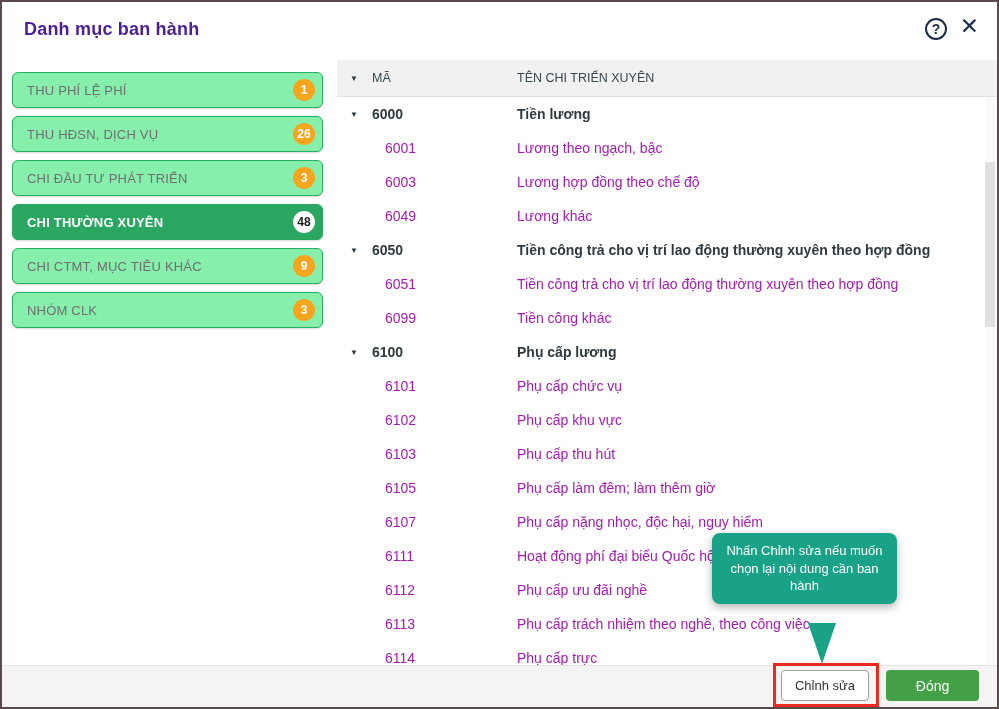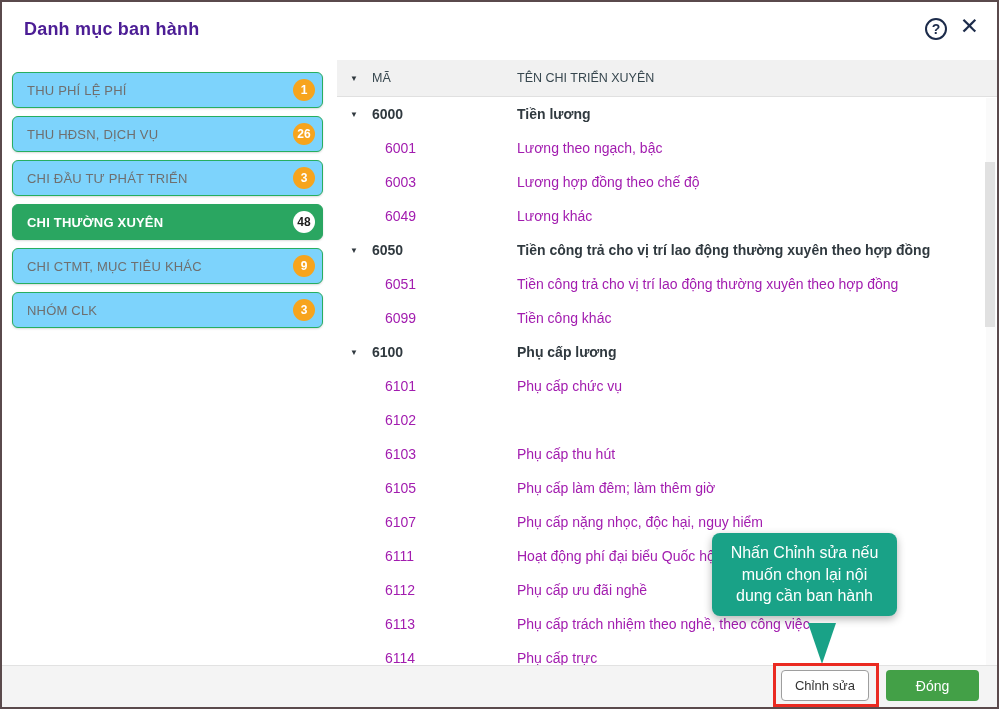--- a/index.html
+++ b/index.html
@@ -24,21 +24,21 @@
     display: flex; align-items: center; justify-content: center; cursor: pointer;
   }
   .close-icon {
     position: absolute; right: 18px; top: 13px;
     color: #1c2b4a; font-size: 23px; line-height: 1; cursor: pointer; font-weight: normal;
   }
 
   
   .sidebar { position: absolute; left: 10px; top: 70px; width: 311px; }
   .side-btn {
-    height: 36px; margin-bottom: 8px; background: #7dd3fc;
+    height: 36px; margin-bottom: 8px; background: #86efac;
     border: 1px solid #27ae60; border-radius: 6px;
     display: flex; align-items: center; padding: 0 7px 0 14px;
     box-shadow: 0 1px 2px rgba(0,0,0,.15); cursor: pointer;
   }
   .side-btn .lbl { flex: 1; font-size: 13px; color: #6f6f6f; letter-spacing: .2px; }
   .side-btn .badge {
     min-width: 22px; height: 22px; border-radius: 11px; padding: 0 4px;
     background: #f7a41d; color: #fff; font-size: 12px; font-weight: bold;
     display: flex; align-items: center; justify-content: center;
   }
@@ -82,21 +82,21 @@
   }
   .annotation {
     position: absolute; right: 118px; bottom: 0; width: 106px; height: 44px;
     border: 3px solid #ea2a21; z-index: 6; pointer-events: none;
   }
 
   
   .tooltip {
     position: absolute; left: 710px; top: 531px; width: 185px; z-index: 5;
     background: #19a287; color: #fff; border-radius: 8px;
-    padding: 9px 10px; font-size: 16px; line-height: 1.35; text-align: center;
+    padding: 9px 10px; font-size: 13px; line-height: 1.35; text-align: center;
     box-shadow: 0 3px 8px rgba(0,0,0,.3);
   }
   .tooltip-arrow {
     position: absolute; left: 806px; top: 621px; z-index: 5;
     width: 0; height: 0;
     border-left: 14px solid transparent; border-right: 14px solid transparent;
     border-top: 41px solid #19a287;
   }
 </style>
 </head>
@@ -185,20 +185,21 @@
           <span>Phụ cấp lương</span>
         </div>
         <div class="trow">
           <span></span>
           <span class="code child">6101</span>
           <span>Phụ cấp chức vụ</span>
         </div>
         <div class="trow">
           <span></span>
           <span class="code child">6102</span>
+          <span>Phụ cấp khu vực</span>
         </div>
         <div class="trow">
           <span></span>
           <span class="code child">6103</span>
           <span>Phụ cấp thu hút</span>
         </div>
         <div class="trow">
           <span></span>
           <span class="code child">6105</span>
           <span>Phụ cấp làm đêm; làm thêm giờ</span>

